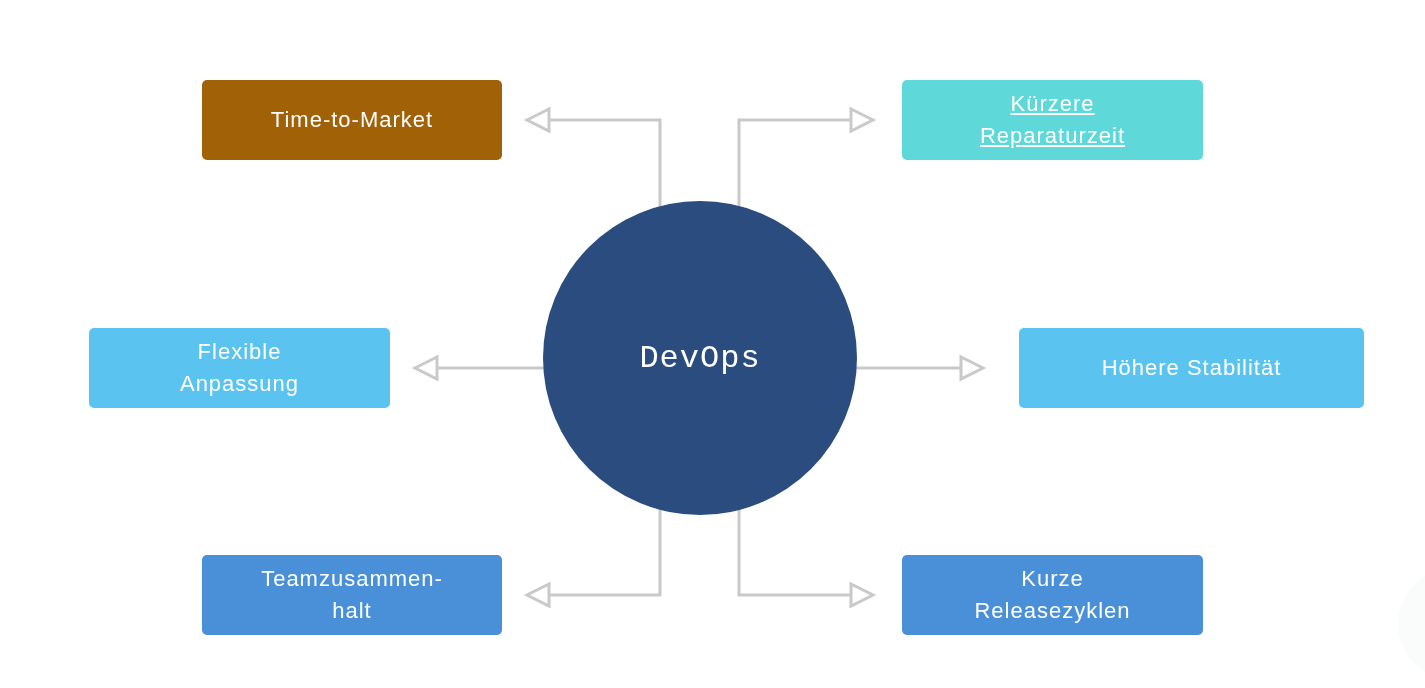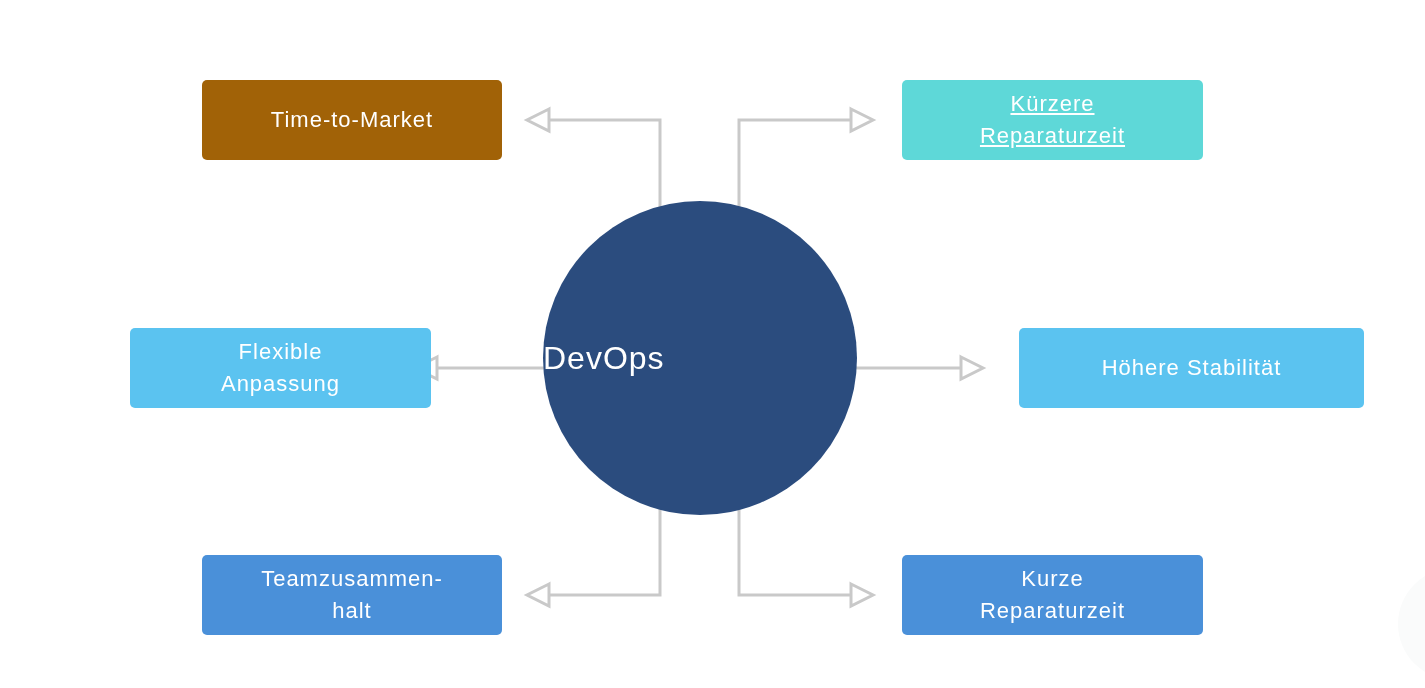--- a/index.html
+++ b/index.html
@@ -27,36 +27,37 @@
     white-space: pre-line;
     z-index: 2;
   }
   .node--cyan   { background: #a16207; }
   .node--teal   { background: #5ed8d8; }
   .node--sky    { background: #5bc3f0; }
   .node--blue   { background: #4a90d9; }
 
   .node--top-left     { left: 202px;  top: 80px;  }
   .node--top-right    { left: 902px;  top: 80px;  width: 301px; text-decoration: underline; }
-  .node--middle-left  { left: 89px;   top: 328px; width: 301px; margin-left: 41px; }
+  .node--middle-left  { left: 89px;   top: 328px; width: 301px; }
   .node--middle-right { left: 1011px; top: 328px; width: 345px; margin-left: 8px; }
   .node--bottom-left  { left: 202px;  top: 555px; }
   .node--bottom-right { left: 902px;  top: 555px; width: 301px; }
 
   .center-circle {
     position: absolute;
     left: 543px; top: 201px;
     width: 314px; height: 314px;
     border-radius: 50%;
     background: #2b4c7e;
-    display: flex; align-items: center; justify-content: flex-start;
+    display: flex; align-items: center; justify-content: center;
     color: #ffffff;
     font-size: 32px;
     letter-spacing: 1px;
     z-index: 3;
+    font-family: Liberation Mono, monospace;
   }
 
   
   .edge-artifact {
     position: absolute;
     left: 1398px; top: 568px;
     width: 112px; height: 112px;
     border-radius: 50%;
     background: #fafbfb;
     z-index: 0;
@@ -97,21 +98,21 @@
 
   <div class="node node--sky node--middle-left">Flexible
 Anpassung</div>
 
   <div class="node node--sky node--middle-right">Höhere Stabilität</div>
 
   <div class="node node--blue node--bottom-left">Teamzusammen-
 halt</div>
 
   <div class="node node--blue node--bottom-right">Kurze
-Reparaturzeit</div>
+Releasezyklen</div>
 
   <div class="center-circle">
     <span>DevOps</span>
   </div>
 
   <div class="edge-artifact"></div>
 
 </div>
 
 </body></html>

